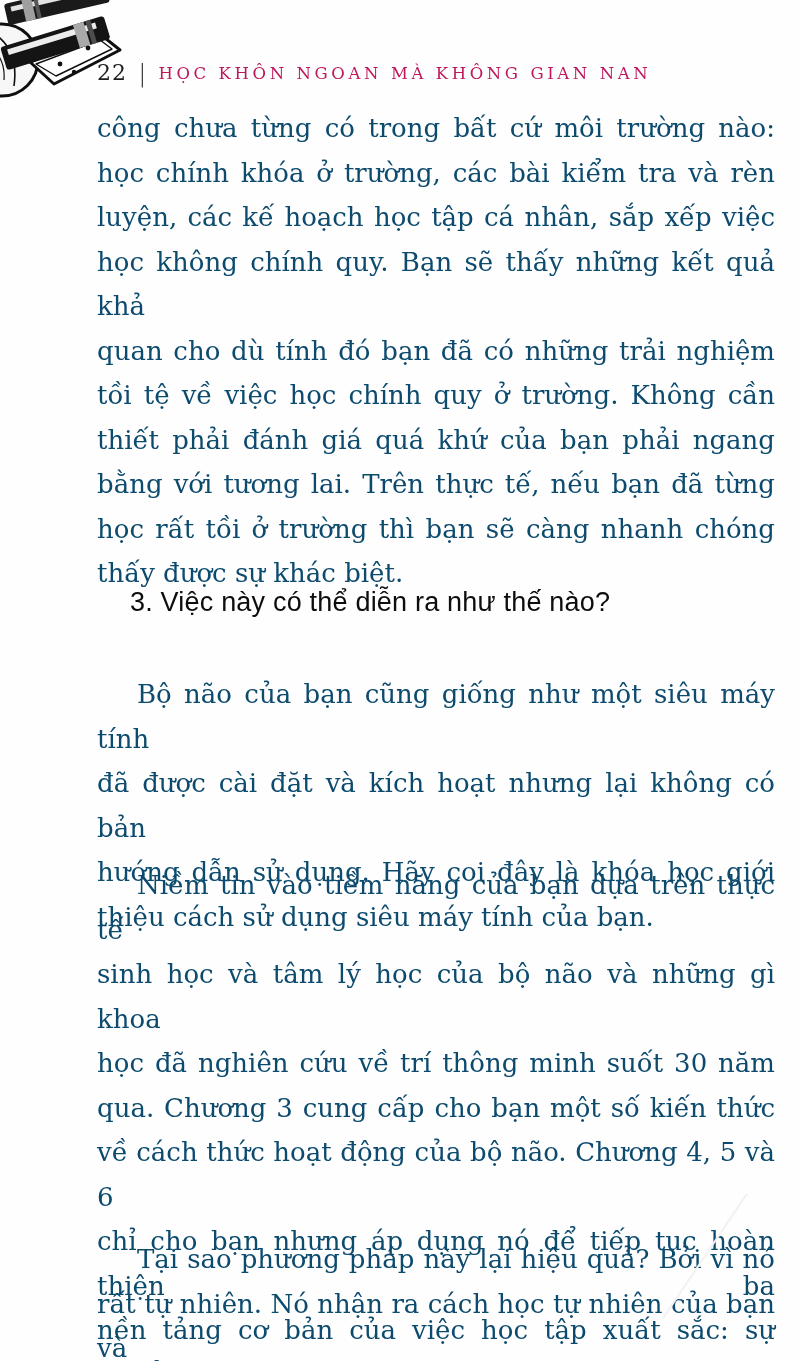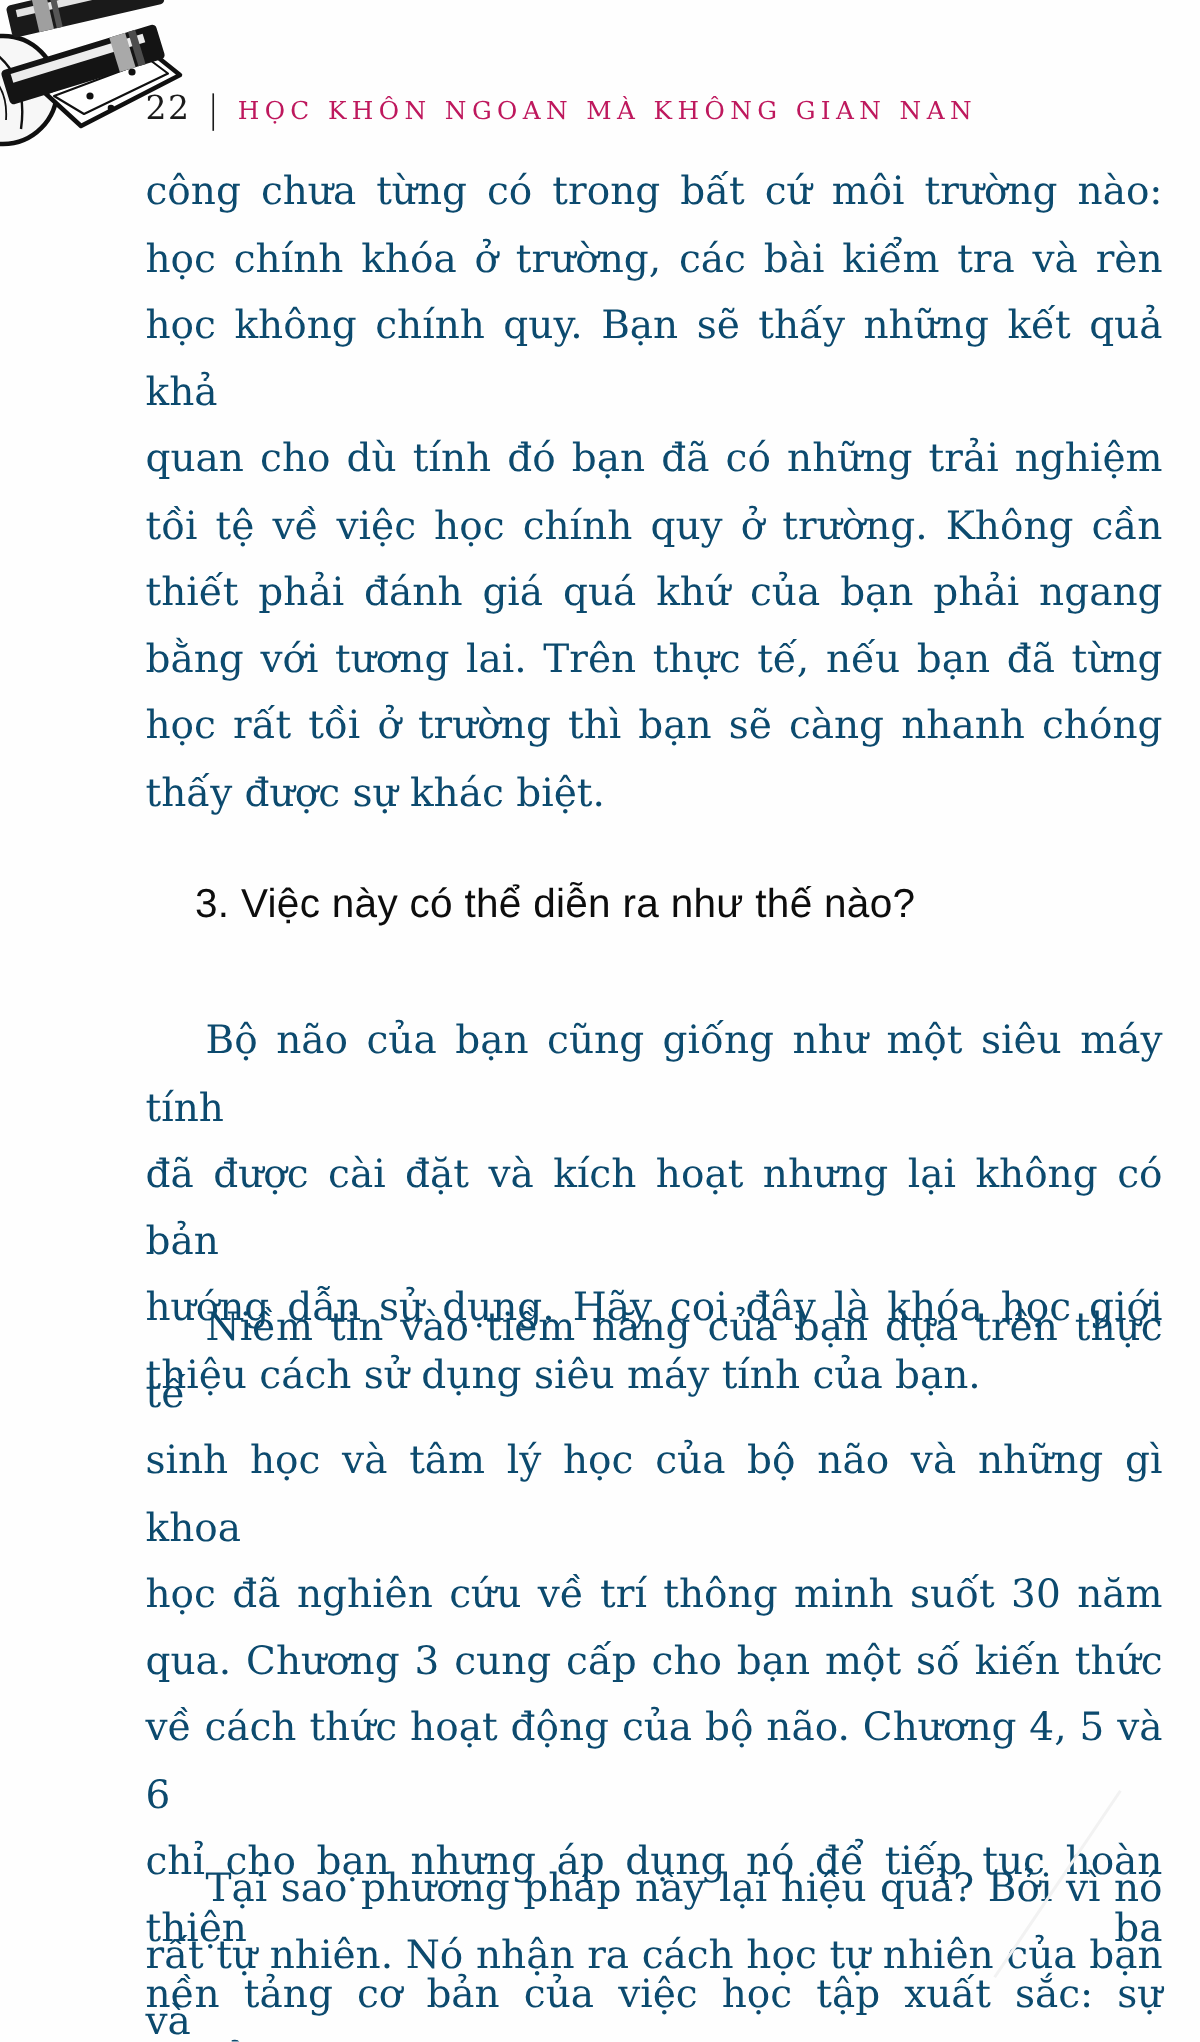--- a/index.html
+++ b/index.html
@@ -125,20 +125,21 @@
 
   <div class="running-header">
     <span class="page-number">22</span>
     <span class="header-divider">|</span>
     <span class="running-title">HỌC KHÔN NGOAN MÀ KHÔNG GIAN NAN</span>
   </div>
 
   <div class="para" style="top:106px">
     <span class="line">công chưa từng có trong bất cứ môi trường nào:</span>
     <span class="line">học chính khóa ở trường, các bài kiểm tra và rèn</span>
+    <span class="line">luyện, các kế hoạch học tập cá nhân, sắp xếp việc</span>
     <span class="line">học không chính quy. Bạn sẽ thấy những kết quả khả</span>
     <span class="line">quan cho dù tính đó bạn đã có những trải nghiệm</span>
     <span class="line">tồi tệ về việc học chính quy ở trường. Không cần</span>
     <span class="line">thiết phải đánh giá quá khứ của bạn phải ngang</span>
     <span class="line">bằng với tương lai. Trên thực tế, nếu bạn đã từng</span>
     <span class="line">học rất tồi ở trường thì bạn sẽ càng nhanh chóng</span>
     <span class="line last">thấy được sự khác biệt.</span>
   </div>
 
   <div class="section-heading">3. Việc này có thể diễn ra như thế nào?</div>

